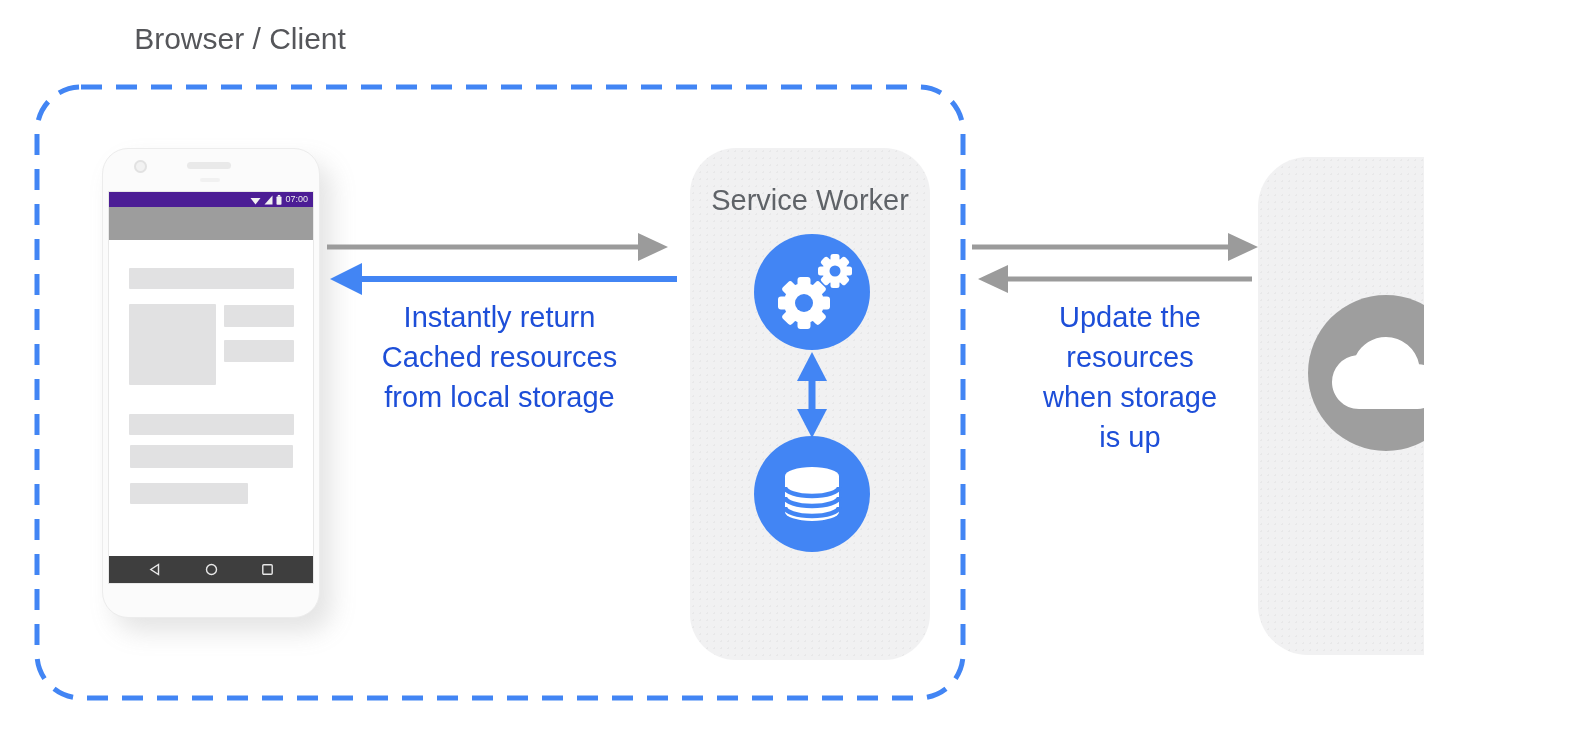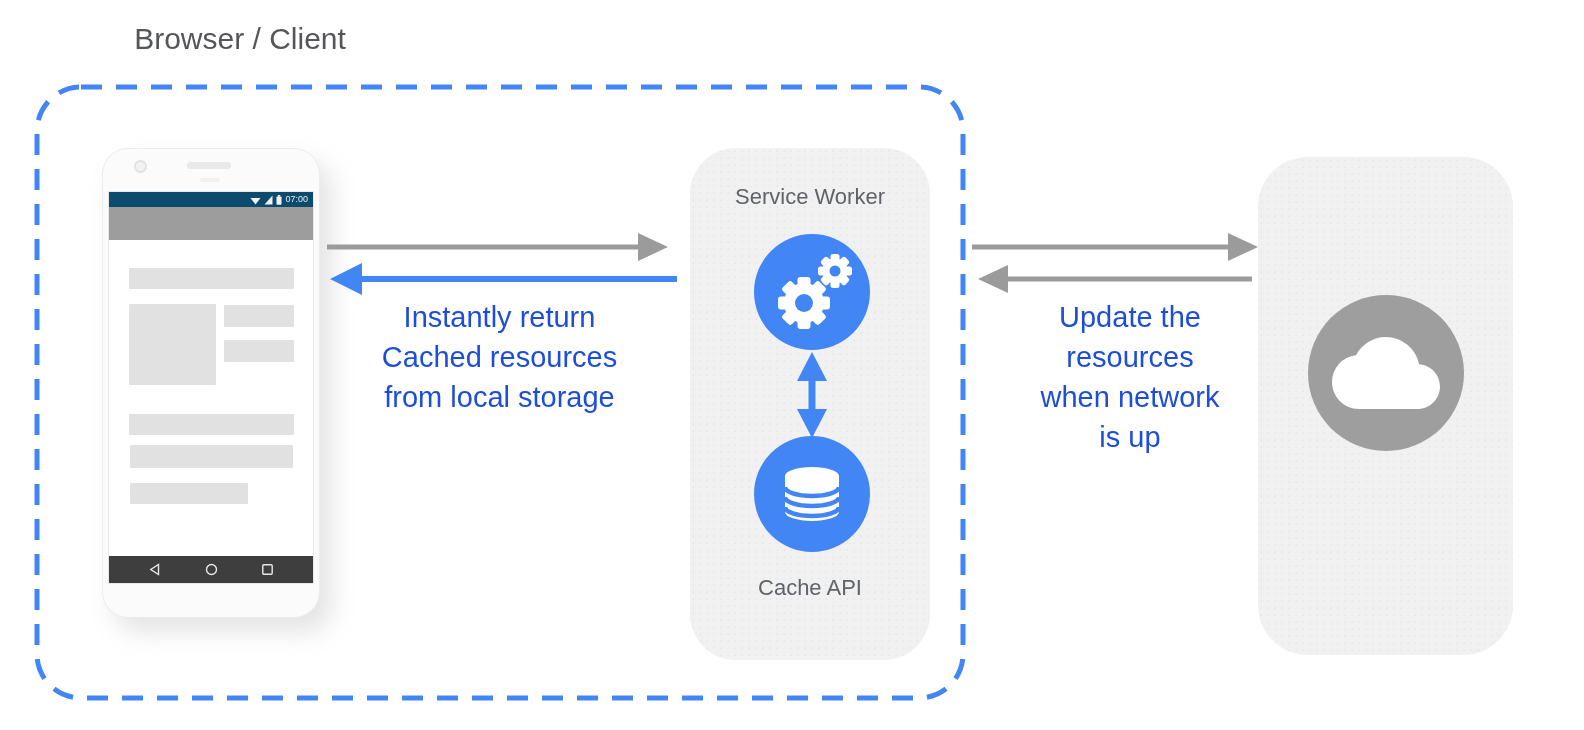--- a/index.html
+++ b/index.html
@@ -1,35 +1,35 @@
 <!DOCTYPE html>
 <html><head>
 <meta charset="utf-8">
 <style>
   * { box-sizing: border-box; margin: 0; padding: 0; }
   html, body { background: #ffffff; }
   .canvas {
-    position: relative; width: 1584px; height: 730px;
+    position: relative; width: 1424px; height: 730px;
     background: #ffffff; overflow: hidden;
     font-family: "Liberation Sans", sans-serif;
   }
   svg.overlay { position: absolute; left: 0; top: 0; width: 1584px; height: 730px; pointer-events: none; }
 
   .big-title { position: absolute; color: #55565a; font-size: 30px; text-align: center; }
   #browser-title { left: 85px; top: 22px; width: 310px; }
   #web-title { left: 1233px; top: 84px; width: 300px; }
 
   .panel {
     position: absolute; background-color: #f1f1f2;
     background-image: radial-gradient(rgba(0,0,0,0.035) 1px, rgba(0,0,0,0) 1px);
     background-size: 7px 7px;
   }
   .sw-panel { left: 690px; top: 148px; width: 240px; height: 512px; border-radius: 46px; }
   .web-panel { left: 1258px; top: 157px; width: 255px; height: 498px; border-radius: 50px; }
-  .panel-label { position: absolute; width: 100%; text-align: center; color: #5f6368; font-size: 22px; }
+  .panel-label { position: absolute; width: 100%; text-align: center; color: #5f6368; font-size: 29px; }
   .sw-title { top: 36px; }
   .cache-title { top: 427px; }
 
   .circle { position: absolute; border-radius: 50%; }
   .gear-circle { left: 64px; top: 86px; width: 116px; height: 116px; background: #4285F4; }
   .db-circle   { left: 64px; top: 288px; width: 116px; height: 116px; background: #4285F4; }
   .cloud-circle{ left: 50px; top: 138px; width: 156px; height: 156px; background: #9e9e9e; }
   .circle svg { display: block; width: 100%; height: 100%; }
 
   .note {
@@ -46,21 +46,21 @@
     box-shadow: 12px 14px 24px rgba(130,130,130,0.22);
   }
   .camera { position: absolute; left: 31px; top: 11px; width: 13px; height: 13px;
     border-radius: 50%; background: #f2f2f2; box-shadow: inset 0 0 0 2px #e2e2e2; }
   .speaker { position: absolute; left: 84px; top: 13px; width: 44px; height: 7px;
     border-radius: 4px; background: #e9e9e9; }
   .speaker2 { position: absolute; left: 97px; top: 29px; width: 20px; height: 4px;
     border-radius: 2px; background: #f1f1f1; }
   .screen { position: absolute; left: 5px; top: 42px; width: 206px; height: 393px;
     background: #ffffff; border: 1px solid #e8e8e8; overflow: hidden; }
-  .statusbar { height: 15px; background: #0c4a6e; display: flex; justify-content: flex-end;
+  .statusbar { height: 15px; background: #4c1d95; display: flex; justify-content: flex-end;
     align-items: center; padding: 0 5px; gap: 3px; }
   .statusbar .time { color: #ececec; font-size: 9px; line-height: 15px; }
   .appbar { height: 33px; background: #9d9d9d; }
   .ph-block { position: absolute; background: #e1e1e2; border-radius: 1px; }
   .b1  { left: 20px;  top: 76px;  width: 165px; height: 21px; }
   .big { left: 20px;  top: 112px; width: 87px;  height: 81px; }
   .ra  { left: 115px; top: 113px; width: 70px;  height: 22px; }
   .rb  { left: 115px; top: 148px; width: 70px;  height: 22px; }
   .b2  { left: 20px;  top: 222px; width: 165px; height: 21px; }
   .b3  { left: 21px;  top: 253px; width: 163px; height: 23px; }
@@ -147,21 +147,20 @@
 
     <div class="circle db-circle">
       <svg viewBox="0 0 116 116">
         <path d="M31,40 a27,9 0 0 1 54,0 V76 a27,9 0 0 1 -54,0 Z" fill="#ffffff"></path>
         <path d="M31,51 a27,9 0 0 0 54,0" fill="none" stroke="#4285F4" stroke-width="4.5"></path>
         <path d="M31,61 a27,9 0 0 0 54,0" fill="none" stroke="#4285F4" stroke-width="4.5"></path>
         <path d="M31,71 a27,9 0 0 0 54,0" fill="none" stroke="#4285F4" stroke-width="4.5"></path>
       </svg>
     </div>
 
-    <div class="panel-label cache-title">Cache API</div>
   </div>
 
   <div class="panel web-panel">
     <div class="circle cloud-circle">
       <svg viewBox="0 0 156 156">
         <path transform="translate(24,24) scale(4.5)" fill="#ffffff" d="M19.35 10.04A7.49 7.49 0 0 0 12 4C9.11 4 6.6 5.64 5.35 8.04A5.994 5.994 0 0 0 0 14c0 3.31 2.69 6 6 6h13c2.76 0 5-2.24 5-5 0-2.64-2.05-4.78-4.65-4.96z"></path>
       </svg>
     </div>
   </div>
 
@@ -187,16 +186,16 @@
       <polygon points="797,381 812,352 827,381"></polygon>
       <polygon points="797,409 812,438 827,409"></polygon>
     </g>
   </svg>
 
   <div class="note note-left">Instantly return
 Cached resources
 from local storage</div>
   <div class="note note-right">Update the
 resources
-when network
+when storage
 is up</div>
 
 </div>
 
 </body></html>

